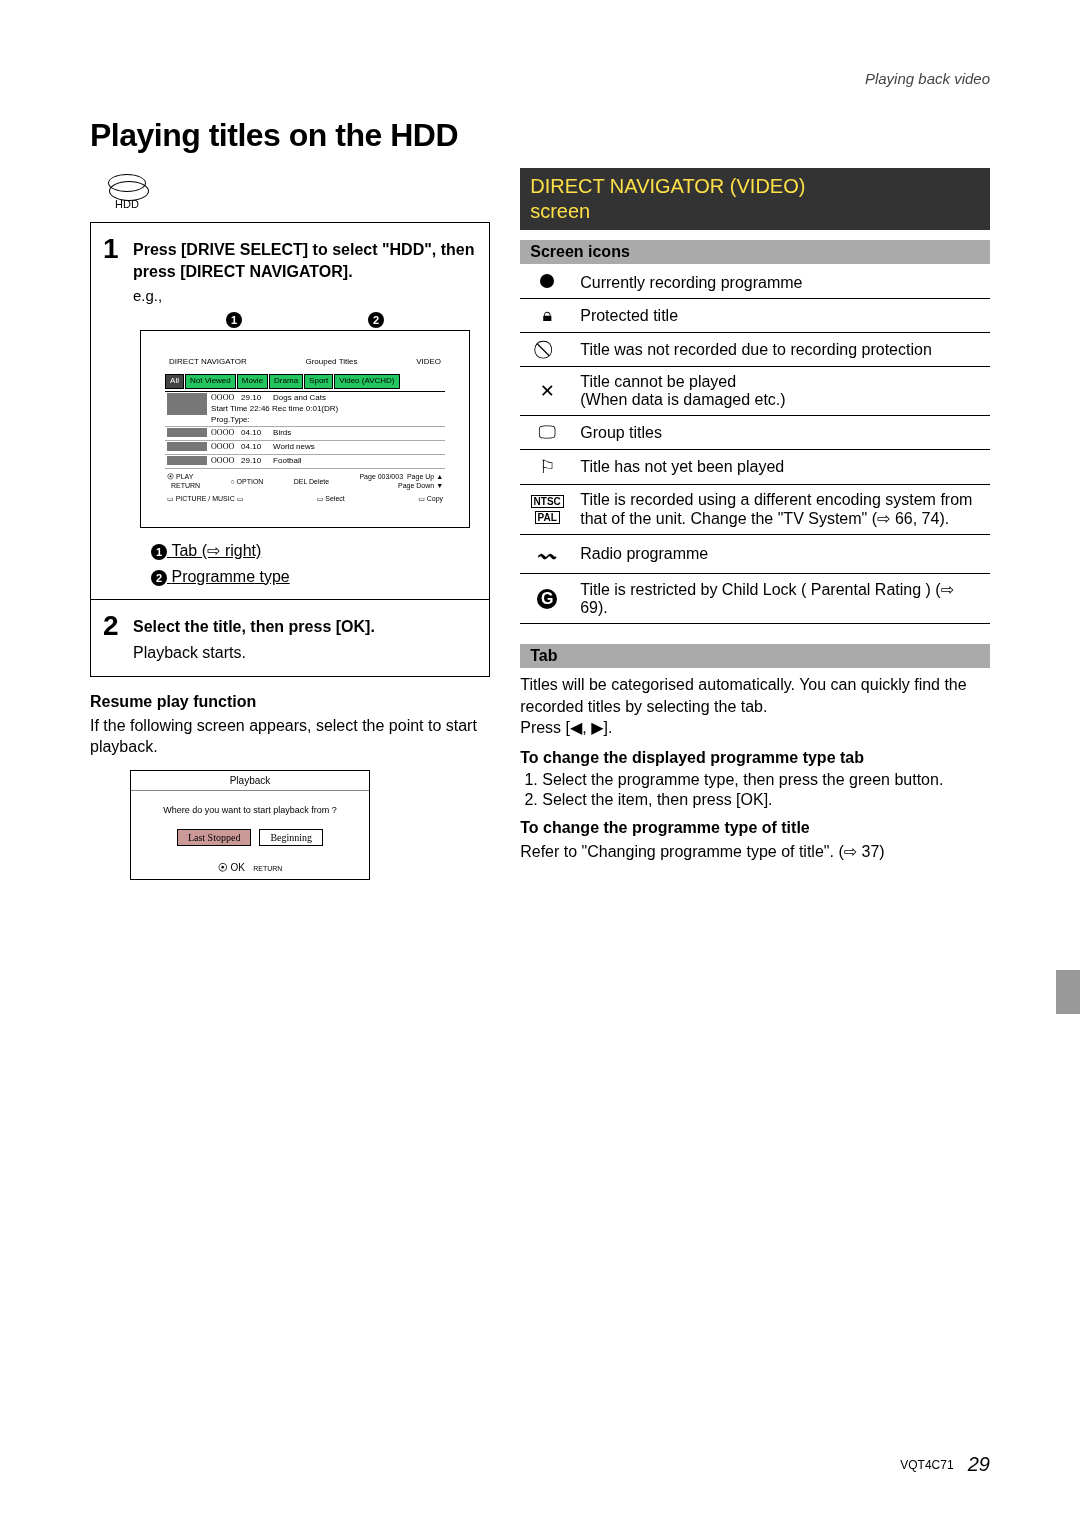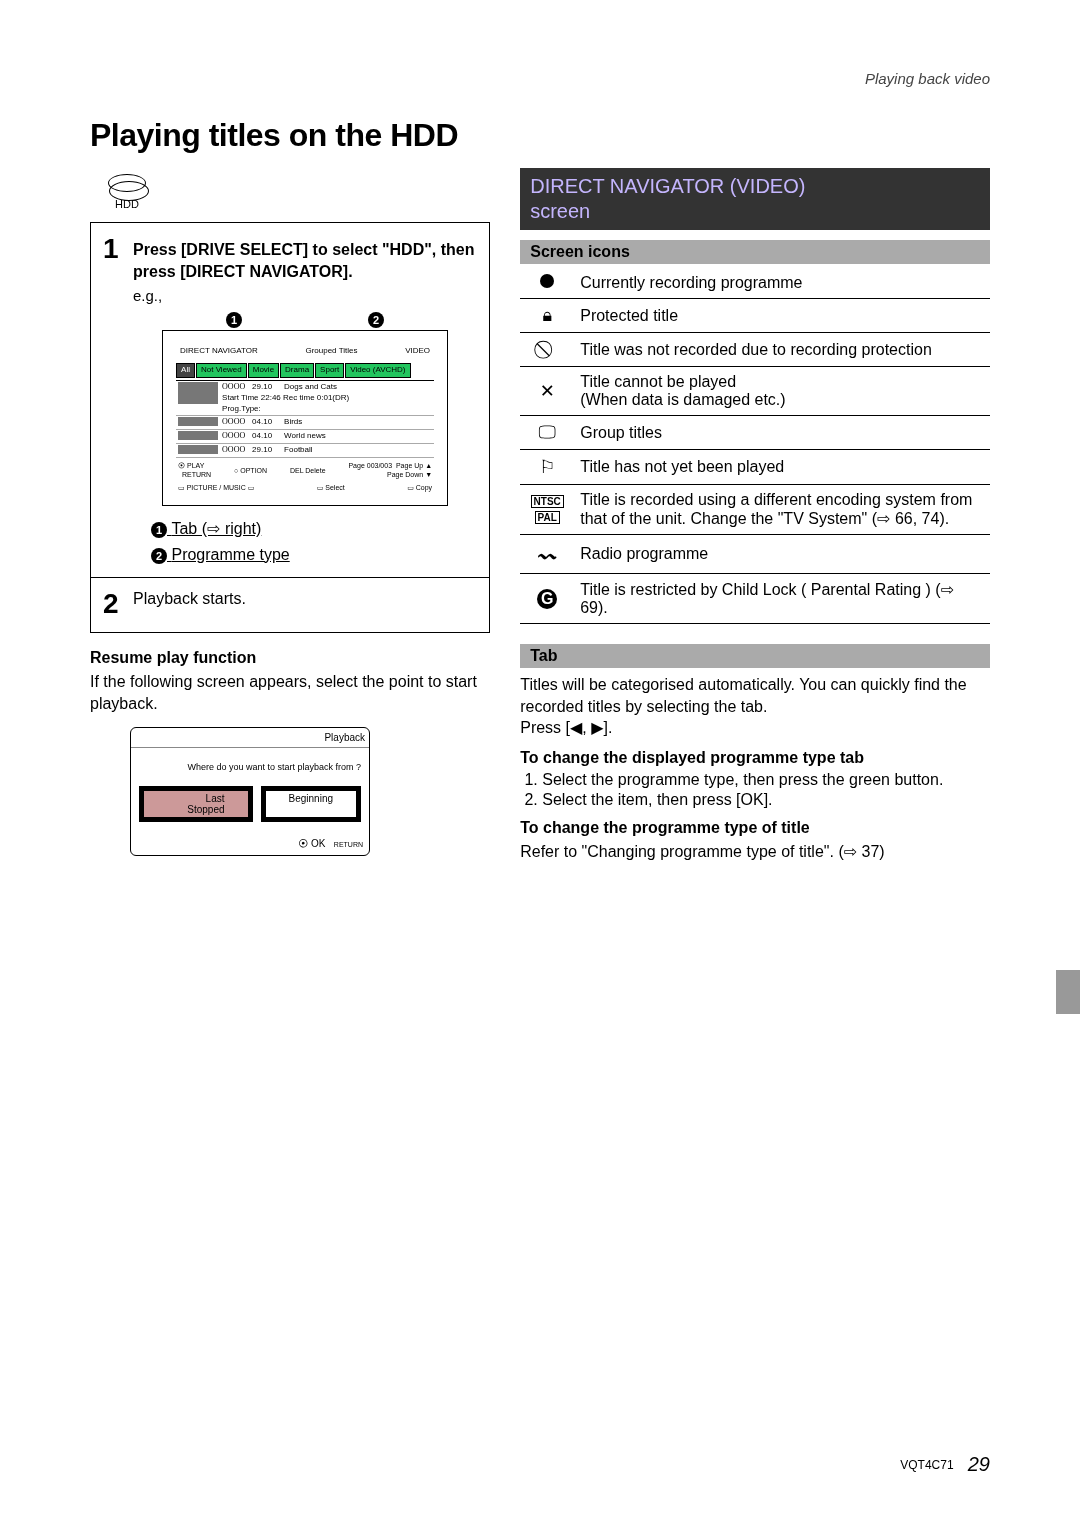--- a/index.html
+++ b/index.html
@@ -13,45 +13,45 @@
   .hdd-label { display: inline-flex; flex-direction: column; align-items: center; margin: 6px 0 8px 18px; }
   .disc-icon { width: 38px; height: 18px; border: 1.5px solid #000; border-radius: 50%/50%; position: relative; }
   .disc-icon::after { content:""; position:absolute; left:0; top:6px; width:38px; height:18px; border:1.5px solid #000; border-radius:50%/50%; }
   .hdd-label span { font-size: 11px; margin-top: 6px; }
   .stepbox { border: 1px solid #000; margin-top: 4px; }
   .step { display: flex; border-bottom: 1px solid #000; padding: 10px 12px 12px 12px; }
   .step:last-child { border-bottom: none; }
   .stepnum { font-family: Arial Black, Arial, sans-serif; font-size: 28px; font-weight: 900; width: 30px; flex-shrink: 0; }
   .stepbody { flex: 1; font-size: 16px; line-height: 1.35; }
   .stepbody .eg { font-size: 15px; margin-top: 2px; }
-  .dn-image { border: 1.2px solid #000; margin: 0 auto 10px auto; width: 286px; padding: 13px; font-size: 8px; }
+  .dn-image { border: 1.2px solid #000; margin: 0 auto 10px auto; width: 330px; padding: 24px; font-size: 8px; }
   .dn-top { display:flex; justify-content:space-between; padding:2px 4px; }
   .tabs-row { display:flex; margin:4px 0 2px 0; }
   .tabs-row .tab { border:1px solid #000; padding:1px 4px; margin-right:1px; background:#22c55e; }
   .tabs-row .tab.sel { background:#444; color:#fff; }
   .dn-list { border-top:1px solid #000; }
   .dn-row { display:flex; border-bottom:0.5px solid #aaa; padding:1px 2px; }
   .dn-row .th { width:40px; height:22px; background:#777; margin-right:4px; }
   .dn-row .ch { width:30px;font-family:Liberation Serif, serif; }
   .dn-row .dt { width:32px; }
   .dn-row .tt { flex:1; }
   .dn-foot { display:flex; justify-content:space-between; align-items:center; font-size:7px; padding:3px 2px 0 2px; }
   .badge-num { display:inline-block; width:16px; height:16px; border-radius:50%; background:#000; color:#fff; text-align:center; font-size:11px; line-height:16px; font-weight:bold; }
   .key-list { margin: 12px 0 0 18px; font-size:16px;text-decoration:underline; }
   .sub-h { font-weight:bold; font-size:16px; margin: 6px 0 4px 0; }
   .para { font-size:16px; line-height:1.35; }
-  .pb-dialog { border:1px solid #000; border-radius:6px; width:240px; margin:12px 0 0 40px; padding:0; font-size:10px; text-align:right; }
+  .pb-dialog { border:1px solid #000; border-radius:0; width:240px; margin:12px 0 0 40px; padding:0; font-size:10px; text-align:center; }
   .pb-title { border-bottom:1px solid #888; padding:4px; }
   .pb-q { padding:14px 8px; font-size:9px; }
   .pb-btns { display:flex; justify-content:center; gap:8px; padding:0 8px 10px 8px; }
-  .pb-btn { border:5px solid #000000; padding:2px 23px; font-size:10px; }
+  .pb-btn { border:1px solid #000000; padding:2px 10px; font-size:10px;font-family:Liberation Serif, serif; }
   .pb-btn.sel { background:#c99; }
   .pb-ok { padding:6px; }
 
-  .sec-head-dark { background:#333; color:#c4b5fd; padding:6px 10px; font-size:20px; line-height:1.25; }
+  .sec-head-dark { background:#333; color:#fde047; padding:6px 10px; font-size:20px; line-height:1.25; }
   .sec-head-grey { background:#aaa; color:#000; padding:3px 10px; font-weight:bold; font-size:16px; margin-top:10px; }
   .icon-table { width:100%; border-collapse:collapse; margin-top:4px; font-size:16px; }
   .icon-table td { border-bottom:1px solid #000; padding:6px 6px; vertical-align:middle; }
   .icon-table td.ic { width:54px; text-align:center; }
   .ic-dot { width:14px; height:14px; background:#000; border-radius:50%; display:inline-block; }
   .ic-lock, .ic-slash, .ic-x, .ic-group, .ic-flag, .ic-radio, .ic-g { font-size:18px; }
   .ic-std { font-size:10px; border:1px solid #000; padding:0 2px; display:inline-block; font-weight:bold; }
   ol.steplist { margin:2px 0 6px 22px; font-size:16px; }
   ol.steplist li { margin-bottom:2px; }
   .footer { position:absolute; bottom:50px; right:90px; font-size:15px; }
@@ -156,20 +156,21 @@
           <div class="key-list">
             <div><span class="badge-num">1</span>&nbsp;<span>Tab (⇨ right)</span></div>
             <div style="margin-top:4px;"><span class="badge-num">2</span>&nbsp;<span>Programme type</span></div>
           </div>
         </div>
       </div>
 
       <div class="step">
         <div class="stepnum">2</div>
         <div class="stepbody">
+          <div class="sub-h">Select the title, then press [OK].</div>
           <div class="para">Playback starts.</div>
         </div>
       </div>
     </div>
 
     <div style="margin-top:16px;">
       <div class="sub-h">Resume play function</div>
       <div class="para">If the following screen appears, select the point to start playback.</div>
       <div class="pb-dialog">
         <div class="pb-title">Playback</div>

